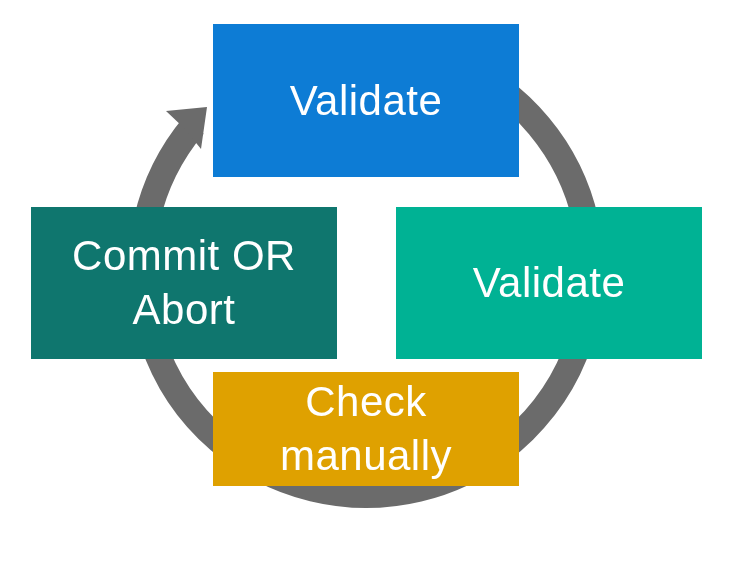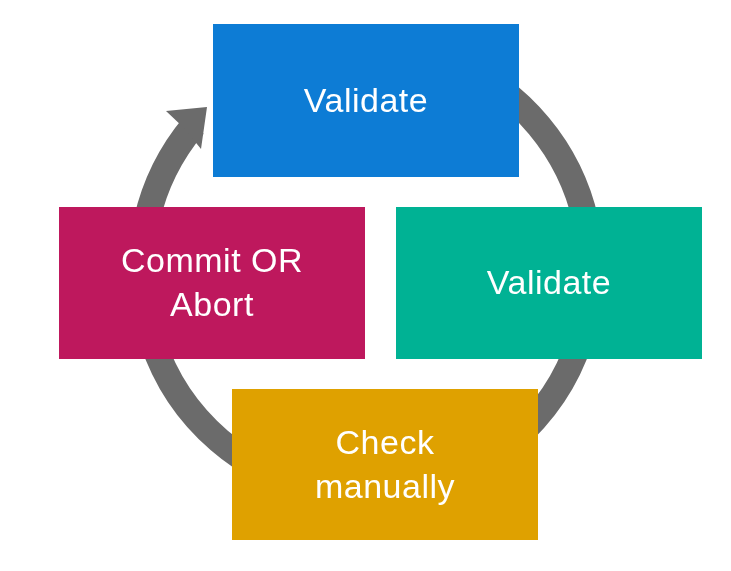--- a/index.html
+++ b/index.html
@@ -20,29 +20,29 @@
     left: 0;
     top: 0;
   }
   .node {
     position: absolute;
     display: flex;
     align-items: center;
     justify-content: center;
     text-align: center;
     color: #ffffff;
-    font-size: 34px;
+    font-size: 42px;
     font-weight: 300;
     line-height: 1.28;
     letter-spacing: 0.5px;
     white-space: pre-line;
   }
   .node-validate { left: 213px; top: 24px;  width: 306px; height: 153px; }
   .node-prepare  { left: 396px; top: 207px; width: 306px; height: 152px; }
-  .node-check    { left: 213px; top: 389px; width: 306px; height: 151px; margin-left: 19px; }
+  .node-check    { left: 213px; top: 372px; width: 306px; height: 114px; }
   .node-commit   { left: 31px;  top: 207px; width: 306px; height: 152px; }
 </style>
 </head>
 <body>
 
 <div class="canvas">
 
   <svg class="arrow-svg" width="731" height="571" viewBox="0 0 731 571">
 
     <path d="M 193.7 125.4 A 225 225 0 1 0 224.4 95.2" fill="none" stroke="#6b6b6b" stroke-width="26" stroke-linecap="butt"></path>
@@ -55,18 +55,18 @@
 
   <div class="node node-prepare" style="background-color: rgb(0, 178, 148);">
     <span>Validate</span>
   </div>
 
   <div class="node node-check" style="background-color: rgb(223, 161, 0);">
     <span>Check
 manually</span>
   </div>
 
-  <div class="node node-commit" style="background-color: #be185d; margin-left: 28px;">
+  <div class="node node-commit" style="background-color: #0f766e;">
     <span>Commit OR
 Abort</span>
   </div>
 
 </div>
 
 </body></html>

